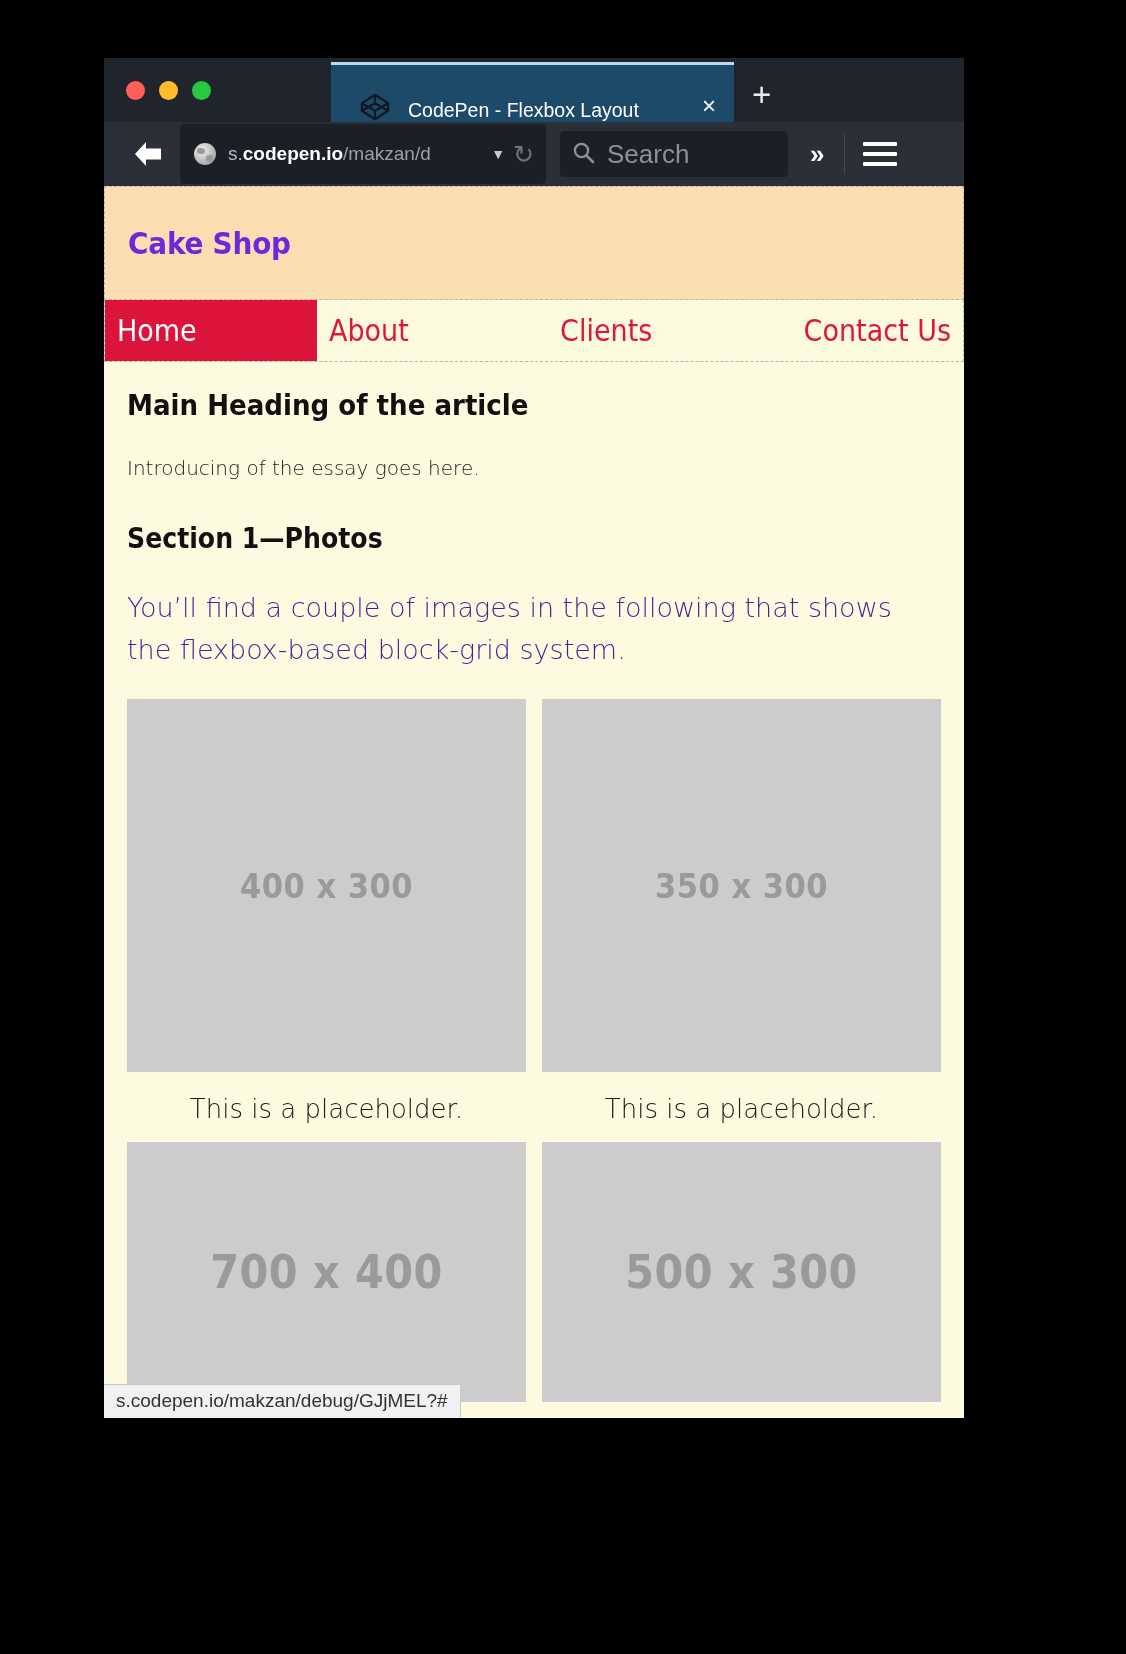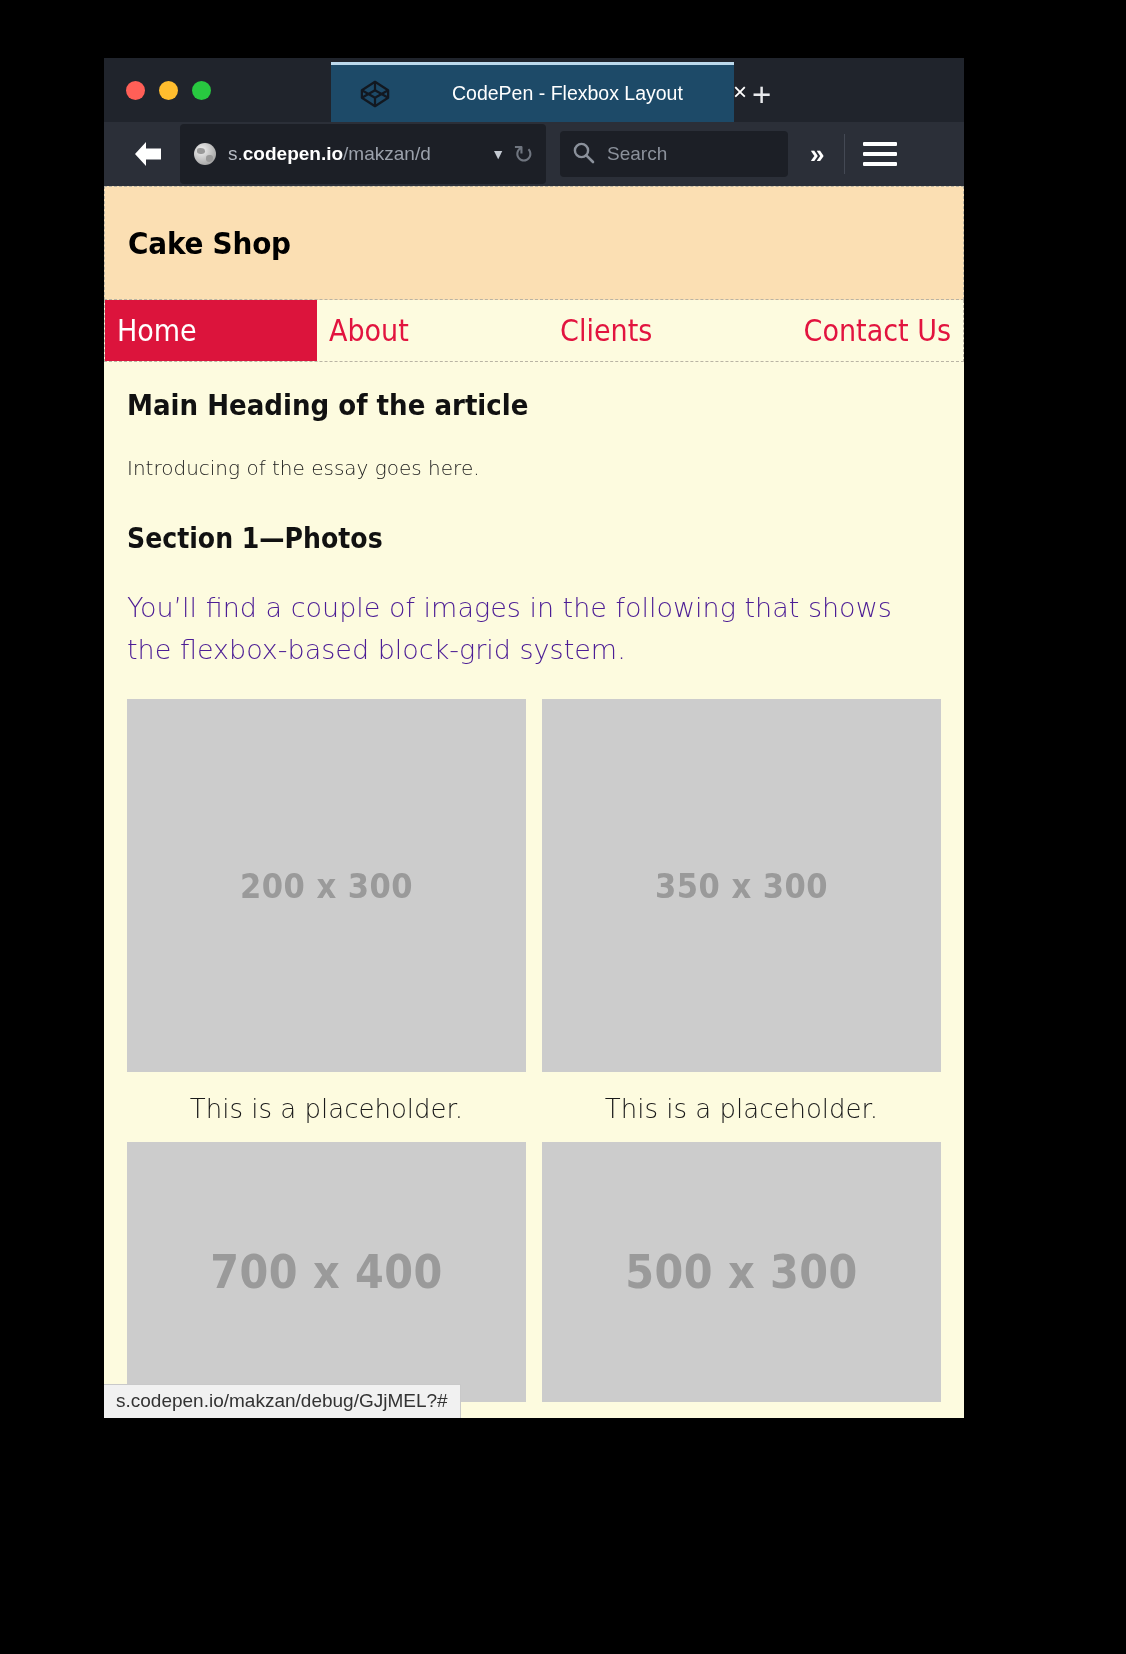--- a/index.html
+++ b/index.html
@@ -52,23 +52,22 @@
 
   #tab-active {
     position: absolute;
     left: 227px;
     top: 4px;
     width: 403px;
     height: 60px;
     background: #1d4a68;
     border-top: 3px solid #bcd9ec;
     display: flex;
-    align-items: center;
+    align-items: flex-end;
     padding: 0 12px;
-    gap: 44px;
   }
   #tab-favicon {
     width: 30px; height: 30px;
     margin-left: 17px;
     margin-right: 18px;
     flex: 0 0 auto;
   }
   #tab-title {
     color: #ffffff;
     font-size: 19.5px;
@@ -175,21 +174,21 @@
     background: #1c1f26;
     border-radius: 4px;
     display: flex;
     align-items: center;
     padding: 0 12px;
     flex: 0 0 auto;
   }
   #search-icon { flex: 0 0 auto; margin-right: 12px; }
   #search-placeholder {
     color: #8b919b;
-    font-size: 19px;
+    font-size: 26px;
     font-family: "Liberation Sans", sans-serif;
   }
   #overflow-button {
     margin-left: 22px;
     color: #ffffff;
     font-size: 26px;
     font-weight: bold;
     line-height: 1;
     flex: 0 0 auto;
     font-family: "Liberation Sans", sans-serif;
@@ -228,21 +227,21 @@
     border: 1px dashed #b9b4a4;
     height: 114px;
     margin: 0;
     display: flex;
     align-items: center;
     padding-left: 23px;
   }
   #site-title {
     font-size: 31px;
     font-weight: bold;
-    color: #000000;
+    color: #6d28d9;
     letter-spacing: -0.2px;
     font-family: "DejaVu Sans", sans-serif;
     font-stretch: condensed;
   }
 
   #site-nav {
     display: flex;
     border: 1px dashed #b9b4a4;
     border-top: none;
     height: 62px;
@@ -440,21 +439,21 @@
     <div id="article">
       <h1 id="main-heading">Main Heading of the article</h1>
       <p id="intro-paragraph">Introducing of the essay goes here.</p>
       <h2 id="section-heading">Section 1—Photos</h2>
       <p id="section-paragraph">You’ll find a couple of images in the following that shows the flexbox-based block-grid system.</p>
 
       <div id="photo-grid">
 
         <div class="photo-cell">
           <div class="photo-box">
-            <span class="photo-label">200 x 300</span>
+            <span class="photo-label">400 x 300</span>
           </div>
           <div class="photo-caption">This is a placeholder.</div>
         </div>
 
         <div class="photo-cell">
           <div class="photo-box">
             <span class="photo-label">350 x 300</span>
           </div>
           <div class="photo-caption">This is a placeholder.</div>
         </div>

